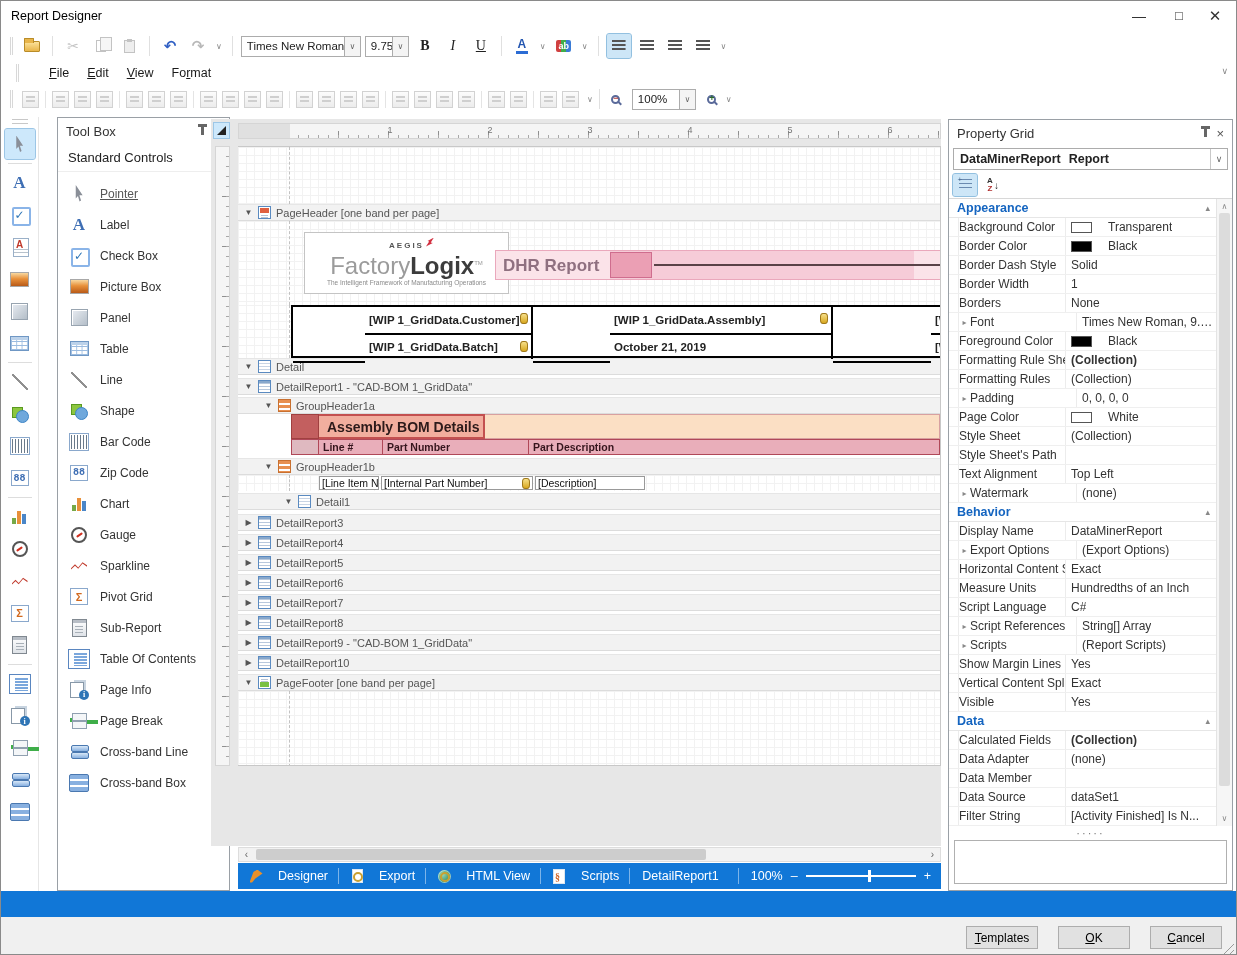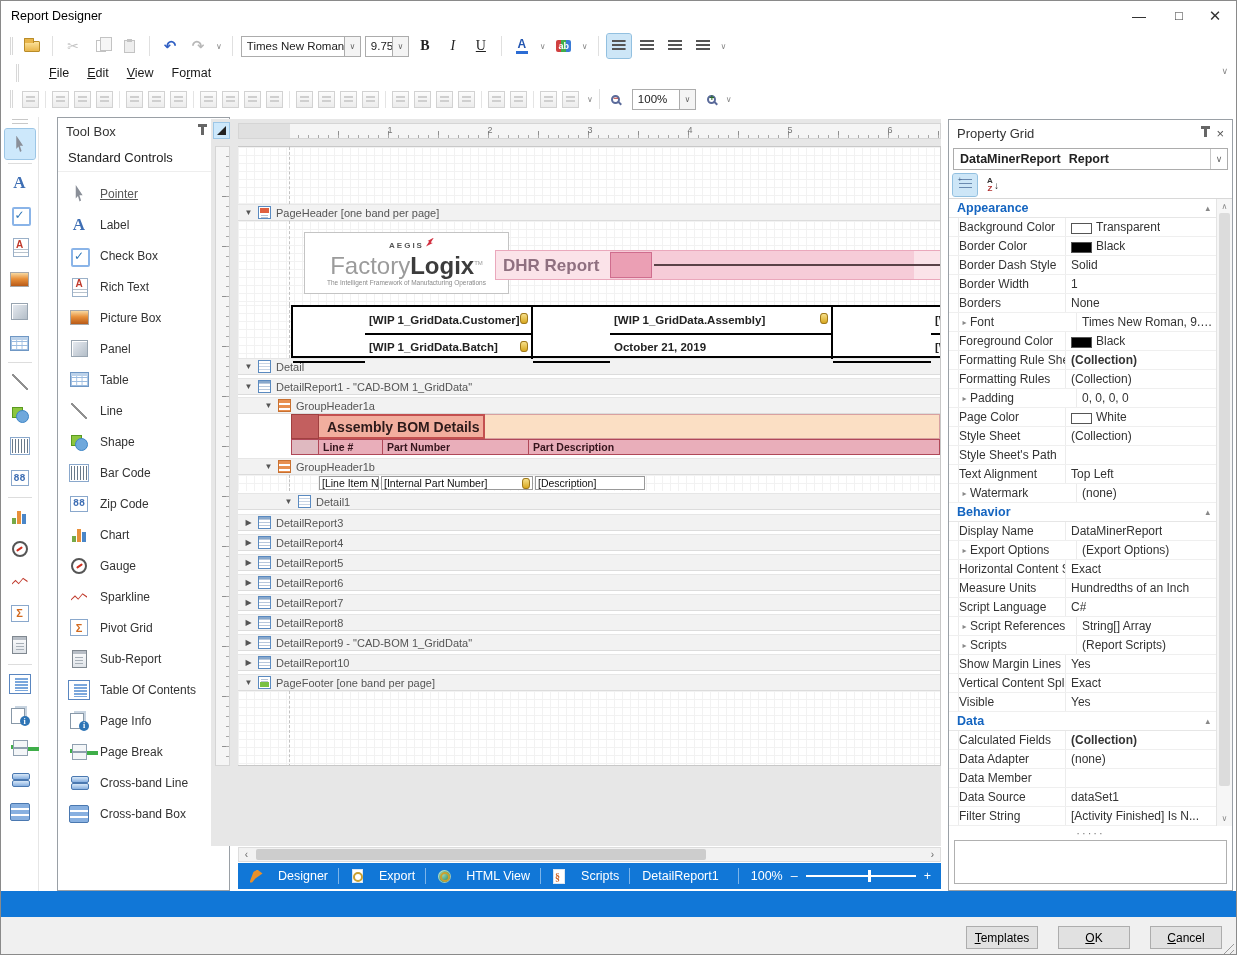--- a/index.html
+++ b/index.html
@@ -207,21 +207,21 @@
   .az-arrow { color:#222; font-size:10px; margin-left:1px; }
   .pg-body { flex:1; position:relative; border-top:1px solid #d8d8d8; overflow:hidden; }
   .pg-rows { position:absolute; left:0; top:0; right:16px; bottom:0; overflow:hidden; }
   .pg-cat { height:19px; display:flex; align-items:center; padding:0 6px 0 8px; border-bottom:1px solid #e6e6e6; }
   .pg-cat-name { font-weight:bold; color:#1565c0; font-size:12.5px; flex:1; }
   .pg-collapse { color:#888; font-size:9px; }
   .pg-row { height:19px; display:flex; align-items:center; border-bottom:1px solid #efefef; font-size:12px; color:#333; }
   .pg-gutter { width:10px; height:100%; border-right:1px solid #ececec; flex:none; }
   .pg-arrow { width:11px; font-size:8px; color:#888; text-align:center; flex:none; }
   .pg-label { width:107px; flex:none; white-space:nowrap; overflow:hidden; border-right:1px solid #ececec; height:100%; display:flex; align-items:center; }
-  .pg-value { flex:1; display:flex; align-items:flex-end; padding-left:5px; white-space:nowrap; overflow:hidden; gap:4px; }
+  .pg-value { flex:1; display:flex; align-items:center; padding-left:5px; white-space:nowrap; overflow:hidden; gap:16px; }
   .pg-swatch { width:21px; height:11px; border:1px solid #555; flex:none; }
   .pg-vtext { overflow:hidden; text-overflow:ellipsis; }
   .pg-scroll { position:absolute; right:0; top:0; bottom:0; width:16px; background:#f6f6f6; border-left:1px solid #e4e4e4; }
   .pg-scroll .sarr { position:absolute; left:0; width:100%; text-align:center; color:#888; font-size:8px; }
   .pg-scroll .sthumb { position:absolute; left:2px; top:14px; bottom:40px; width:11px; background:#dcdcdc; border-radius:2px; }
   .pg-split { height:14px; display:flex; align-items:center; justify-content:center; color:#777; letter-spacing:2px; font-size:11px; }
   .pg-desc { height:44px; margin:0 5px 6px 5px; border:1px solid #b0b0b0; background:#fff; }
 
   
   .statusbar { position:absolute; left:0; top:890px; width:100%; height:26px; background:#1177d7; }
@@ -538,24 +538,20 @@
         <div class="tbx-item">
           <span class="tbi i-label"></span>
           <span>Label</span>
         </div>
 
         <div class="tbx-item">
           <span class="tbi i-checkbox"></span>
           <span>Check Box</span>
         </div>
 
-        <div class="tbx-item">
-          <span class="tbi i-richtext"></span>
-          <span>Rich Text</span>
-        </div>
 
         <div class="tbx-item">
           <span class="tbi i-picture"></span>
           <span>Picture Box</span>
         </div>
 
         <div class="tbx-item">
           <span class="tbi i-panel"></span>
           <span>Panel</span>
         </div>

